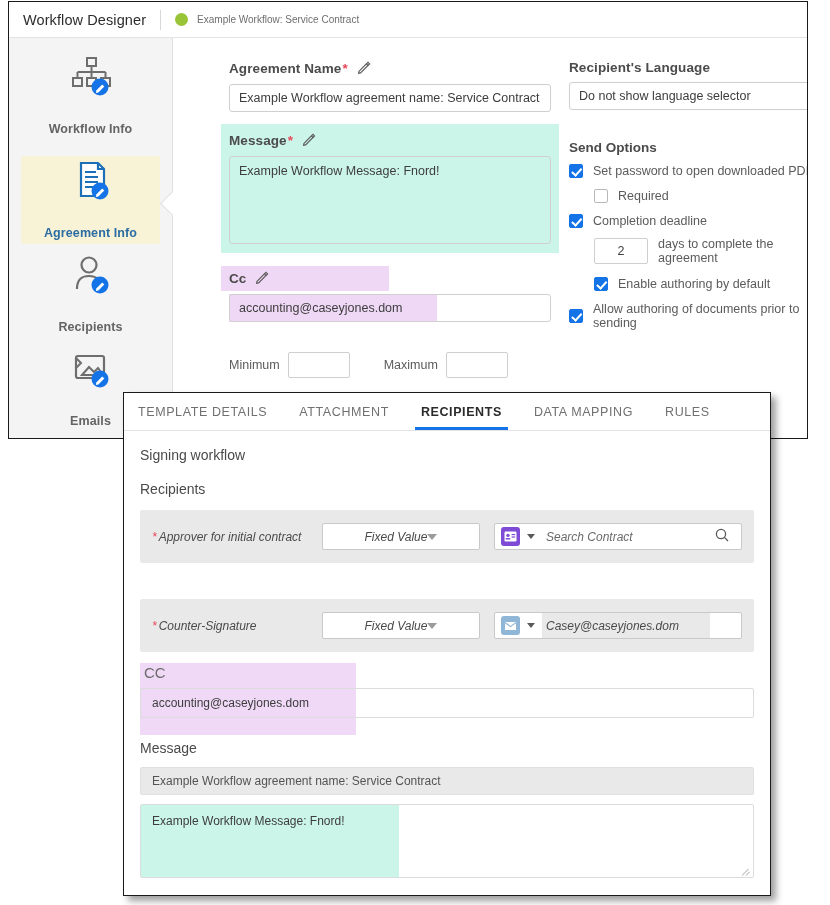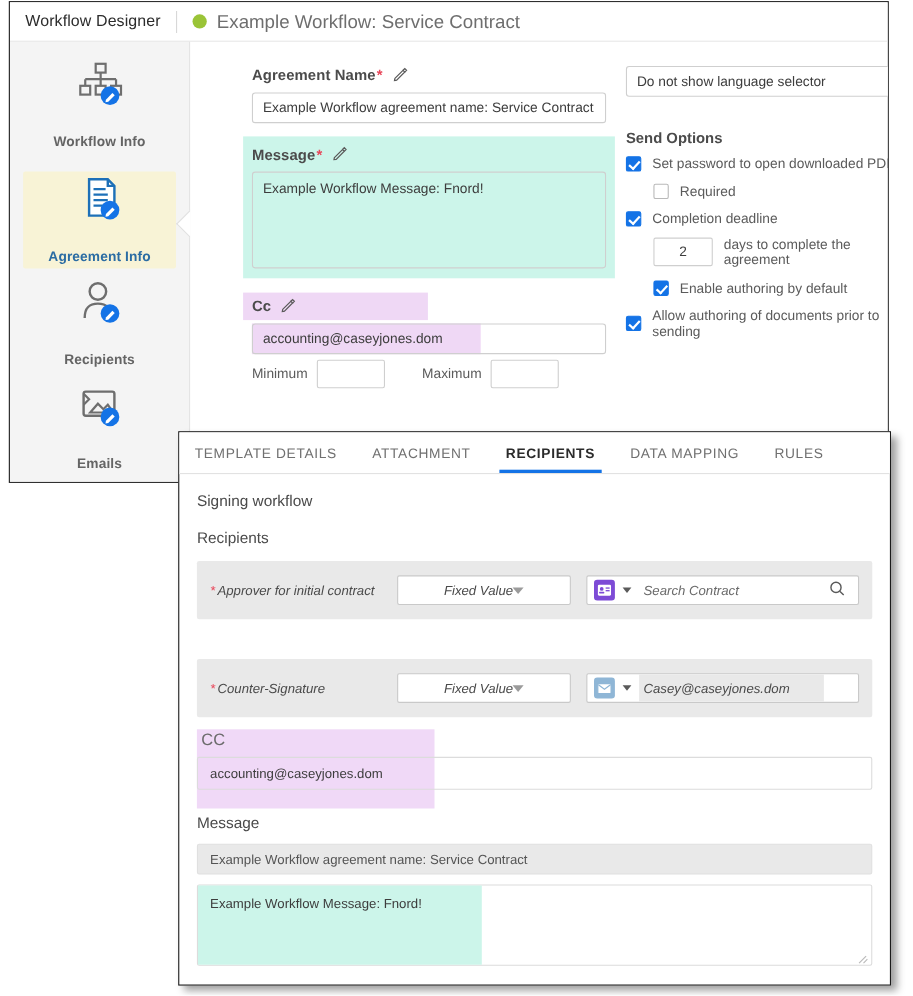--- a/index.html
+++ b/index.html
@@ -48,21 +48,21 @@
     margin: 0 14px;
   }
   #status-dot {
     width: 13px; height: 13px;
     border-radius: 50%;
     background: #9ac437;
     margin-right: 9px;
     flex: 0 0 auto;
   }
   #wf-name {
-    font-size: 17px;
+    font-size: 10px;
     color: #6e6e6e;
   }
 
   #top-body {
     display: flex;
     height: calc(100% - 36px);
   }
 
   
   #sidebar {
@@ -239,21 +239,21 @@
     color: #3d3d3d;
     background: #fff;
     outline: none;
     box-sizing: border-box;
   }
   .daystext { margin-left: 10px; font-size: 12.5px; color: #5b5b5b; }
 
   
   .minmax {
     display: flex; align-items: center;
-    margin-top: 5px;
+    margin-top: 30px;
   }
   .mm-label { font-size: 12.5px; color: #5b5b5b; }
   .mm-input {
     width: 62px; height: 26px;
     border: 1px solid #cfcfcf;
     border-radius: 2px;
     margin-left: 8px;
     background:#fff;
     box-sizing:border-box;
     outline:none;
@@ -263,21 +263,20 @@
   
   #bottom-panel {
     position: absolute;
     left: 123px; top: 392px;
     width: 648px; height: 504px;
     background: #ffffff;
     border: 1.5px solid #1a1a1a;
     box-sizing: border-box;
     box-shadow: 5px 5px 7px rgba(0,0,0,.38);
     overflow: hidden;
-    margin-left: 39px;
   }
 
   #tabs {
     height: 38px;
     display: flex;
     align-items: center;
     padding-left: 14px;
     border-bottom: 1px solid #e2e2e2;
     box-sizing: border-box;
     background:#fff;
@@ -604,20 +603,21 @@
             <span class="mm-label">Maximum</span>
             <input class="mm-input" type="text" value="" style="">
           </div>
         </div>
 
       </div>
 
       <div class="col-right">
 
         <div class="fieldblock">
+          <div class="flabel">Recipient's Language</div>
           <input class="tinput" type="text" value="Do not show language selector" style="">
         </div>
 
         <div style="margin-top:30px;">
           <div class="sendopts-title">Send Options</div>
 
           <div class="cbrow">
             <span class="cbox on"></span>
             <span>Set password to open downloaded PDF</span>
           </div>

